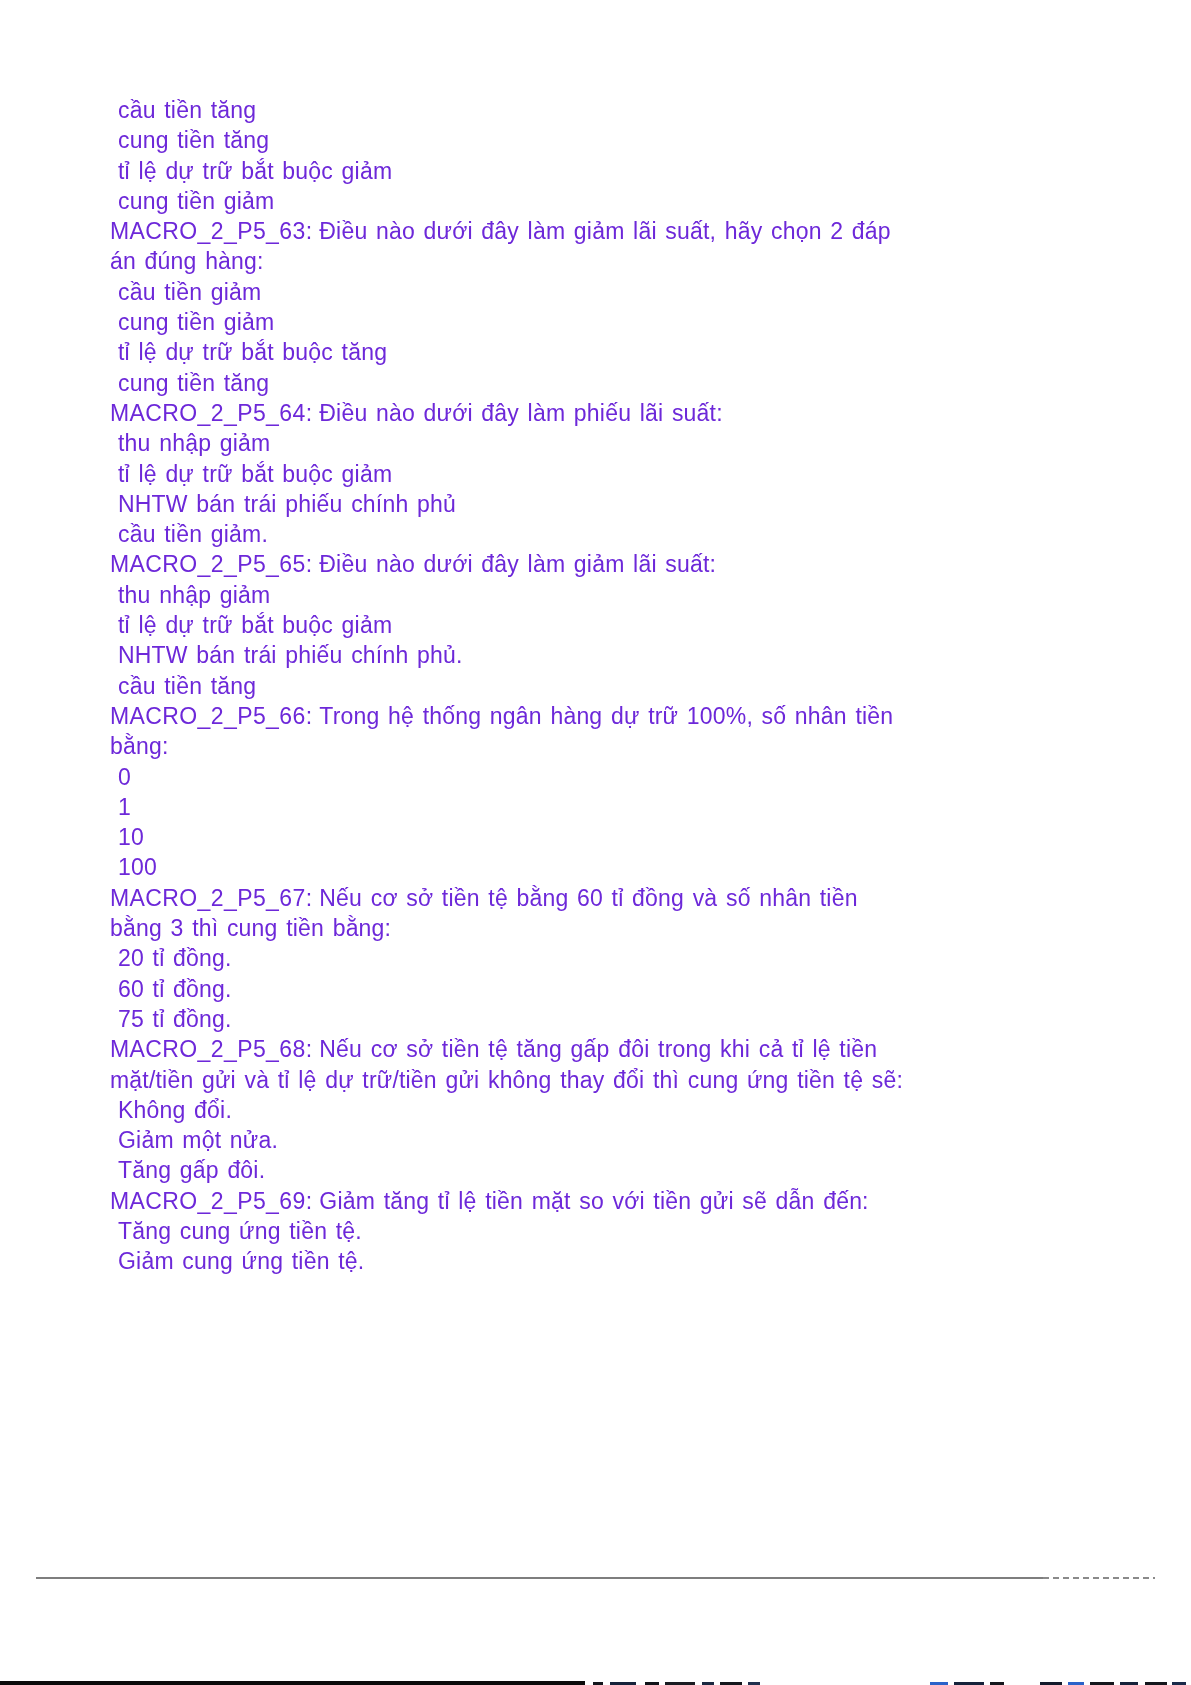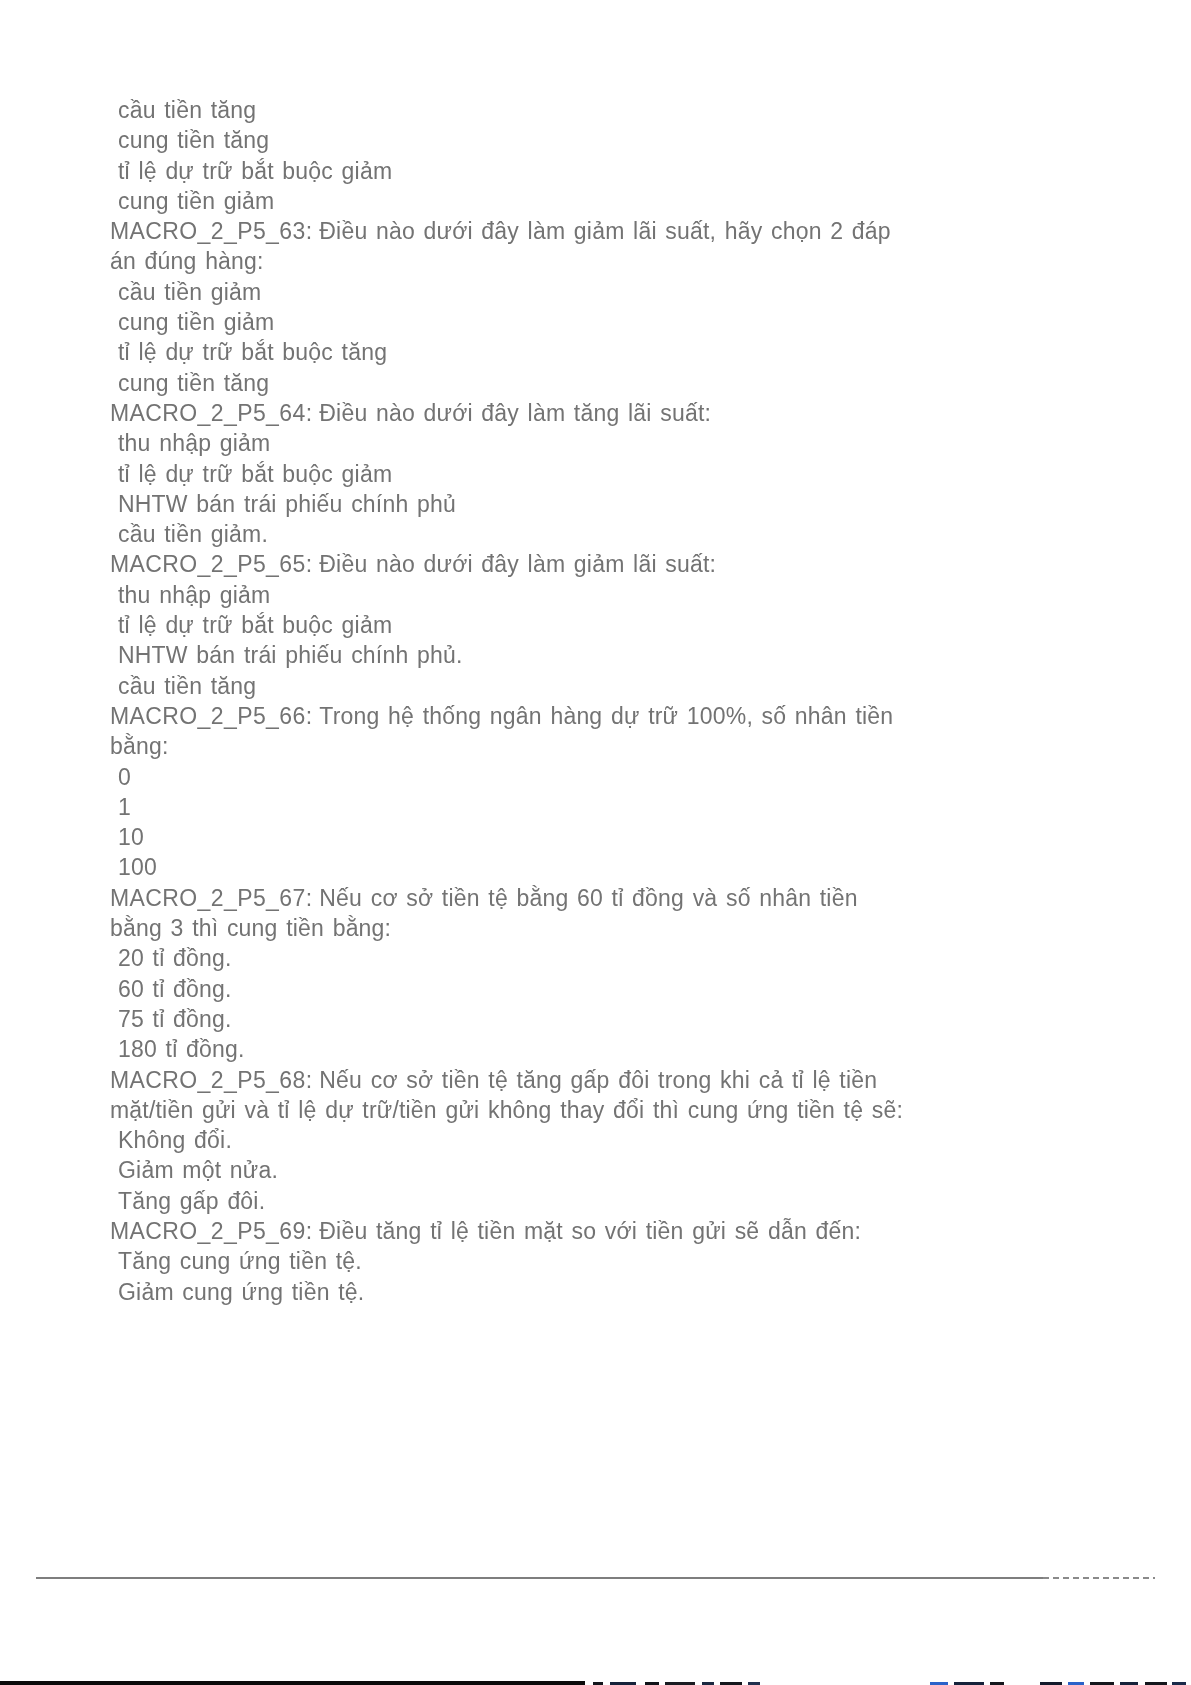--- a/index.html
+++ b/index.html
@@ -3,21 +3,21 @@
 <meta charset="utf-8">
 <style>
   html, body { margin: 0; padding: 0; background: #ffffff; }
   .page {
     position: relative;
     width: 1191px;
     height: 1685px;
     background: #ffffff;
     overflow: hidden;
     font-family: "Liberation Sans", sans-serif;
-    color: #737373;
+    color: #6d28d9;
   }
   .content {
     position: absolute;
     left: 110px;
     top: 95px;
     width: 1070px;
     font-size: 23px;
     line-height: 30.3px;
     word-spacing: 2px;
     letter-spacing: 0.2px;
@@ -71,21 +71,21 @@
       </div>
       <div class="question">
         <div class="qline"><span class="qid">MACRO_2_P5_63</span><span class="qsep">:</span><span class="qtext">Điều nào dưới đây làm giảm lãi suất, hãy chọn 2 đáp</span></div>
         <div class="pline">án đúng hàng:</div>
         <div class="option">cầu tiền giảm</div>
         <div class="option">cung tiền giảm</div>
         <div class="option">tỉ lệ dự trữ bắt buộc tăng</div>
         <div class="option">cung tiền tăng</div>
       </div>
       <div class="question">
-        <div class="qline"><span class="qid">MACRO_2_P5_64</span><span class="qsep">:</span><span class="qtext">Điều nào dưới đây làm tăng lãi suất:</span></div>
+        <div class="qline"><span class="qid">MACRO_2_P5_64</span><span class="qsep">:</span><span class="qtext">Điều nào dưới đây làm phiếu lãi suất:</span></div>
         <div class="option">thu nhập giảm</div>
         <div class="option">tỉ lệ dự trữ bắt buộc giảm</div>
         <div class="option">NHTW bán trái phiếu chính phủ</div>
         <div class="option">cầu tiền giảm.</div>
       </div>
       <div class="question">
         <div class="qline"><span class="qid">MACRO_2_P5_65</span><span class="qsep">:</span><span class="qtext">Điều nào dưới đây làm giảm lãi suất:</span></div>
         <div class="option">thu nhập giảm</div>
         <div class="option">tỉ lệ dự trữ bắt buộc giảm</div>
         <div class="option">NHTW bán trái phiếu chính phủ.</div>
@@ -98,31 +98,30 @@
         <div class="option">1</div>
         <div class="option">10</div>
         <div class="option">100</div>
       </div>
       <div class="question">
         <div class="qline"><span class="qid">MACRO_2_P5_67</span><span class="qsep">:</span><span class="qtext">Nếu cơ sở tiền tệ bằng 60 tỉ đồng và số nhân tiền</span></div>
         <div class="pline">bằng 3 thì cung tiền bằng:</div>
         <div class="option">20 tỉ đồng.</div>
         <div class="option">60 tỉ đồng.</div>
         <div class="option">75 tỉ đồng.</div>
-        <div class="option">180 tỉ đồng.</div>
       </div>
       <div class="question">
         <div class="qline"><span class="qid">MACRO_2_P5_68</span><span class="qsep">:</span><span class="qtext">Nếu cơ sở tiền tệ tăng gấp đôi trong khi cả tỉ lệ tiền</span></div>
         <div class="pline">mặt/tiền gửi và tỉ lệ dự trữ/tiền gửi không thay đổi thì cung ứng tiền tệ sẽ:</div>
         <div class="option">Không đổi.</div>
         <div class="option">Giảm một nửa.</div>
         <div class="option">Tăng gấp đôi.</div>
       </div>
       <div class="question">
-        <div class="qline"><span class="qid">MACRO_2_P5_69</span><span class="qsep">:</span><span class="qtext">Điều tăng tỉ lệ tiền mặt so với tiền gửi sẽ dẫn đến:</span></div>
+        <div class="qline"><span class="qid">MACRO_2_P5_69</span><span class="qsep">:</span><span class="qtext">Giảm tăng tỉ lệ tiền mặt so với tiền gửi sẽ dẫn đến:</span></div>
         <div class="option">Tăng cung ứng tiền tệ.</div>
         <div class="option">Giảm cung ứng tiền tệ.</div>
       </div>
     </div>
 
   <div class="footer-divider"></div>
   <div class="footer-divider-dashes"></div>
 
   <div class="bottom-bar"></div>
 

